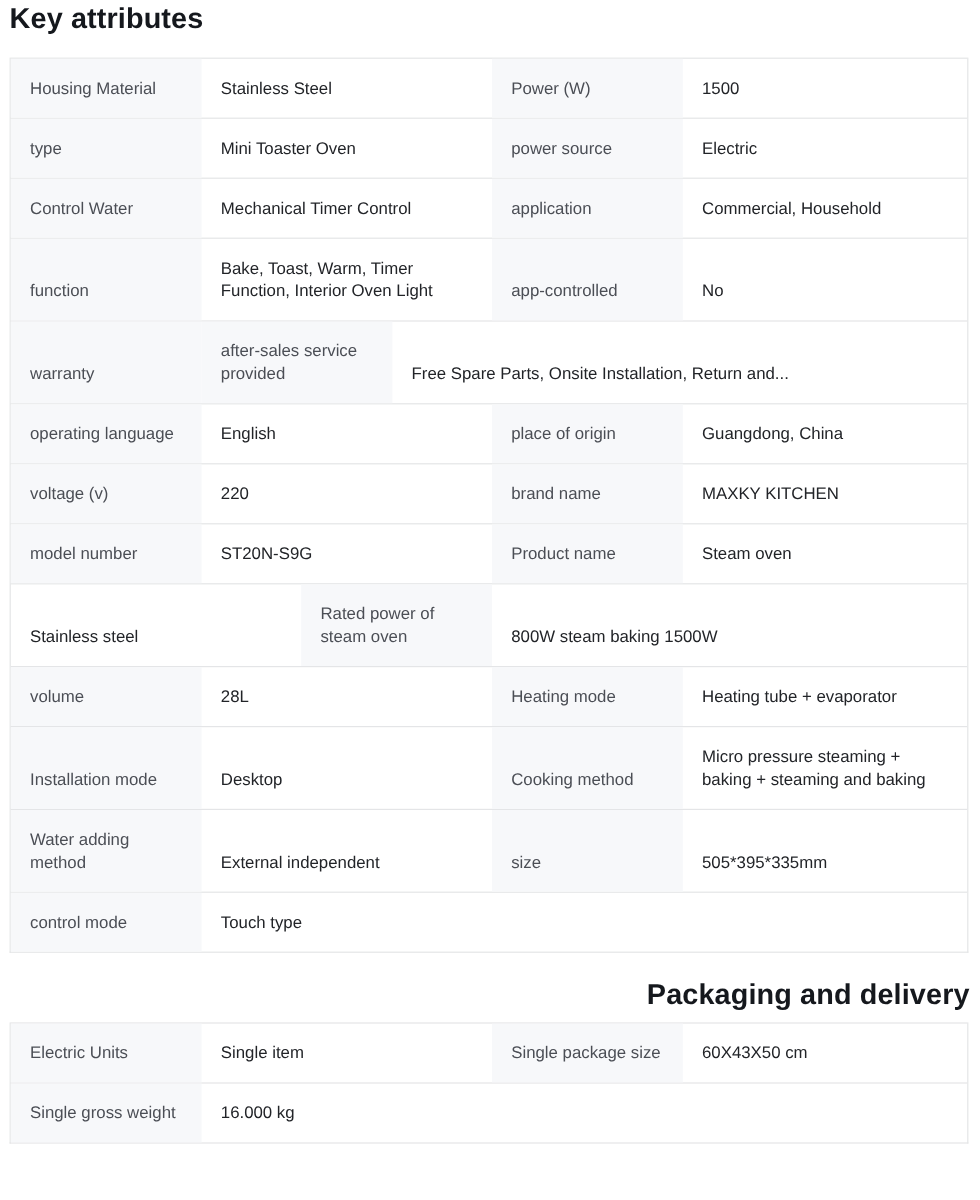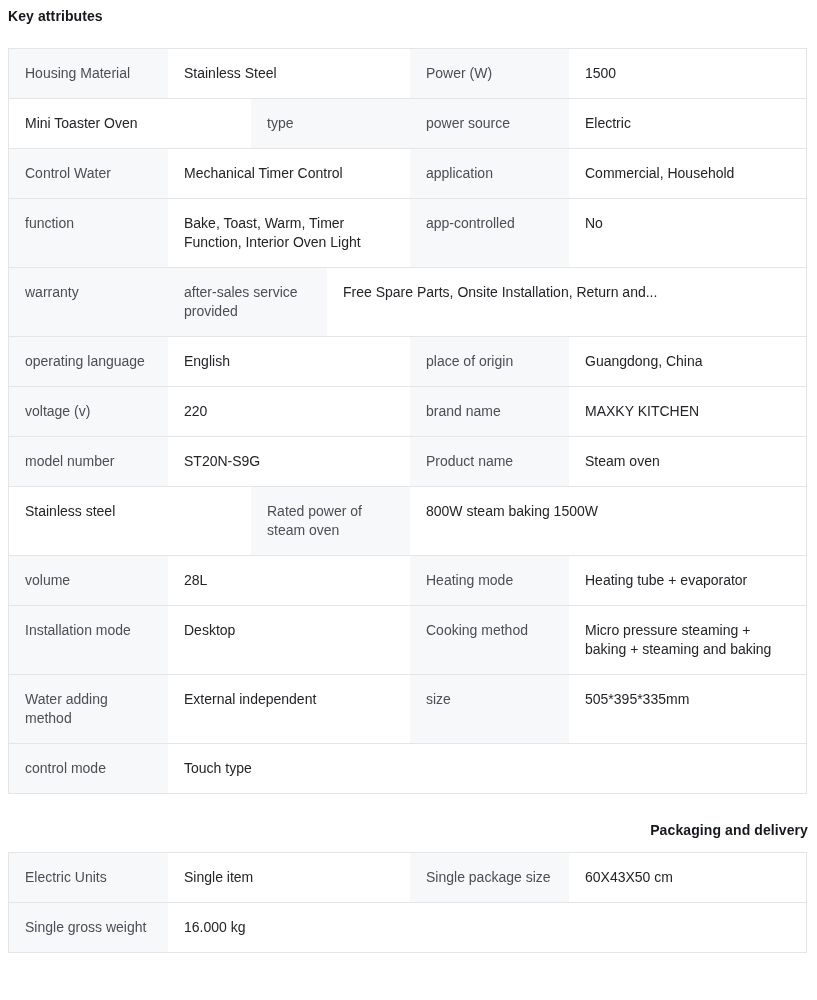--- a/index.html
+++ b/index.html
@@ -12,38 +12,38 @@
   }
   *{box-sizing:border-box;margin:0;padding:0;}
   html,body{background:var(--page-bg);}
   body{
     width:817px;height:1000px;overflow:hidden;
     font-family:"Liberation Sans","DejaVu Sans",sans-serif;
     color:var(--value-text);
   }
   .page{padding:0 9px 0 8px;}
   .section-title{
-    font-size:14px;line-height:22px;font-weight:700;
+    font-size:24px;line-height:22px;font-weight:700;
     color:var(--title-text);
     letter-spacing:0.1px;
   }
   .section-title.first{margin-top:5px;margin-bottom:21px;}
   .section-title.second{margin-top:25px;margin-bottom:11px;text-align:right;}
   .attr-table{
     width:799px;
     border:1px solid var(--border);
     border-top:none;
   }
   .attr-row{
     display:flex;
     align-items:stretch;
     border-top:1px solid var(--border);
   }
   .cell{
-    display:flex;align-items:flex-start;
+    display:flex;align-items:flex-end;
     padding:15px 16px;
     font-size:14px;line-height:19px;
   }
   .cell .txt{display:block;}
   .cell.c0{width:159px;flex:0 0 159px;}
   .cell.c1{width:242px;flex:0 0 242px;}
   .cell.c2{width:159px;flex:0 0 159px;}
   .cell.c3{flex:1 1 auto;}
   .cell.label{background:var(--label-bg);color:var(--label-text);}
   .cell.value{color:var(--value-text);}
@@ -63,25 +63,25 @@
           <span class="txt">Stainless Steel</span>
         </div>
         <div class="cell c2 label">
           <span class="txt">Power (W)</span>
         </div>
         <div class="cell c3 value">
           <span class="txt">1500</span>
         </div>
       </div>
       <div class="attr-row">
+        <div class="cell c0 label">
+          <span class="txt">type</span>
+        </div>
         <div class="cell c1 value">
           <span class="txt">Mini Toaster Oven</span>
-        </div>
-        <div class="cell c0 label">
-          <span class="txt">type</span>
         </div>
         <div class="cell c2 label">
           <span class="txt">power source</span>
         </div>
         <div class="cell c3 value">
           <span class="txt">Electric</span>
         </div>
       </div>
       <div class="attr-row">
         <div class="cell c0 label">

